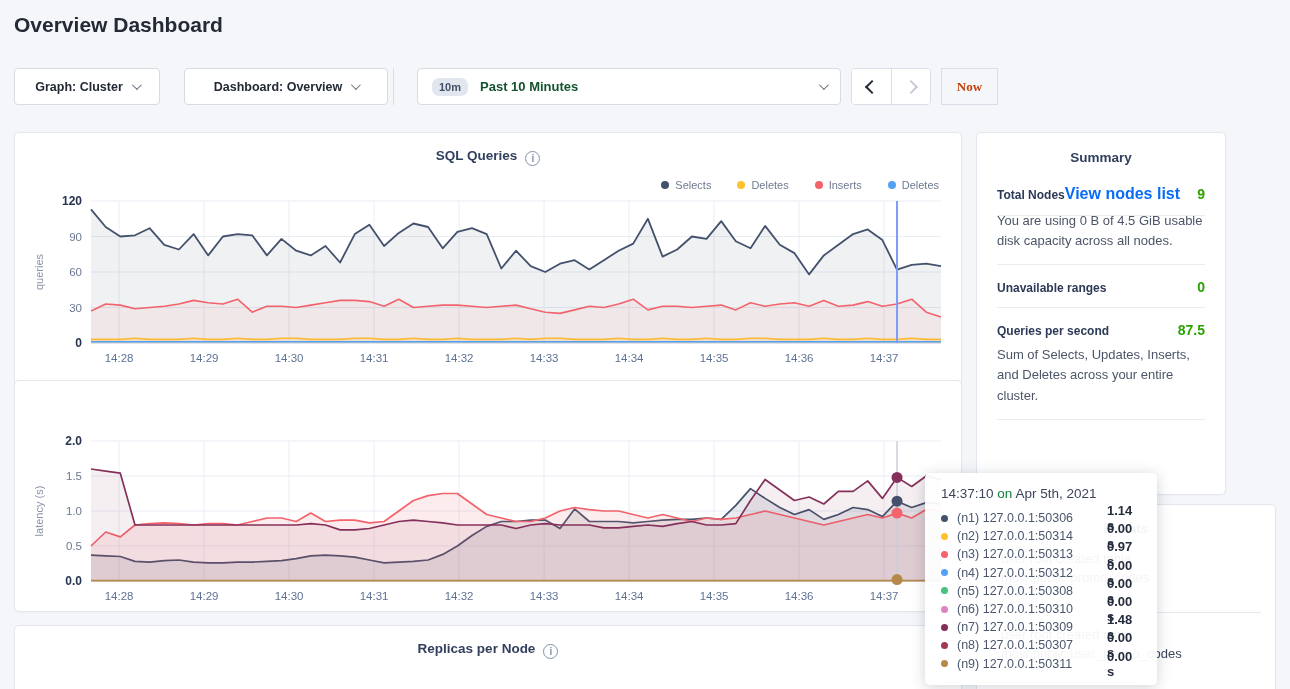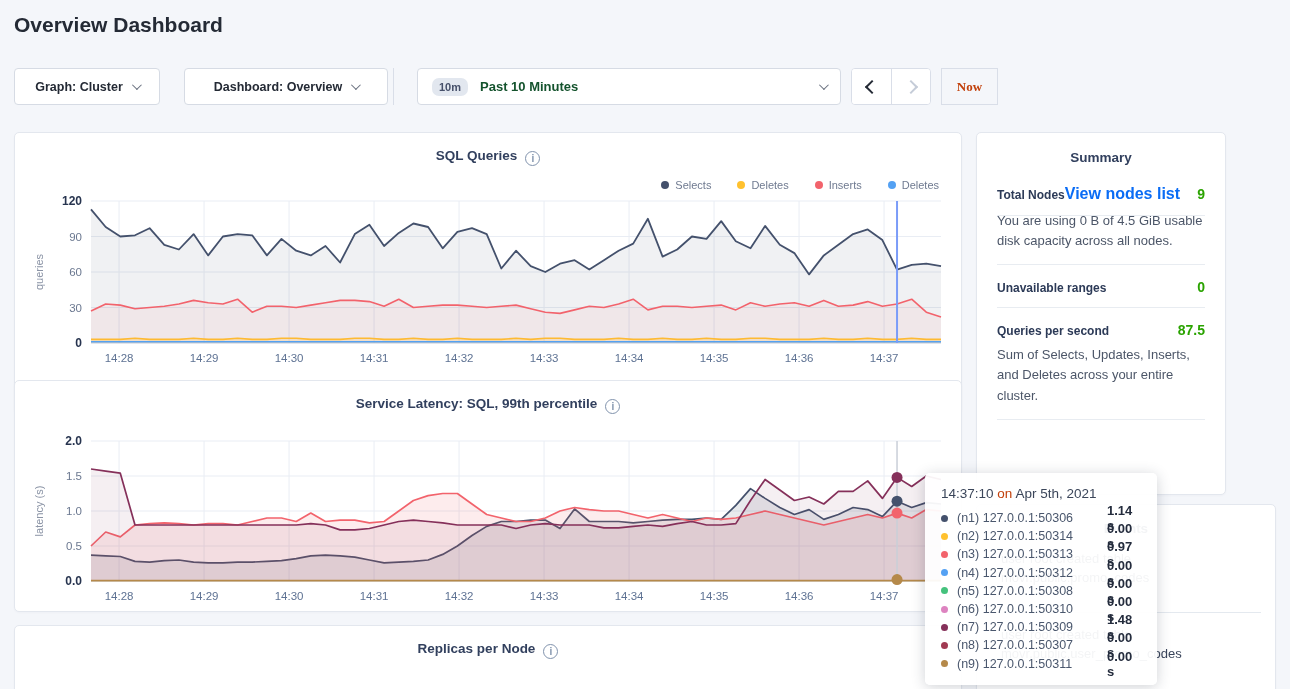--- a/index.html
+++ b/index.html
@@ -76,21 +76,21 @@
   .event-item { padding:0 24px; font-size:13px; color:#3a455b; line-height:1.45; }
   .ev-1 { margin-top:14px; height:62px; }
   .ev-sep { border-top:1px solid #e4e9ef; margin:0 14px 0 24px; }
   .ev-2 { margin-top:13px; }
 
   
   .tooltip { position:absolute; left:925px; top:473px; width:232px; z-index:20;
              background:rgba(255,255,255,0.94); border-radius:5px; padding:13px 16px 12px 16px;
              box-shadow:0 2px 14px rgba(40,50,70,0.22); }
   .tt-head { font-size:13.5px; color:#3b465a; margin-bottom:8px; }
-  .tt-on { color:#c2410c; }
+  .tt-on { color:#15803d; }
   .tt-row { display:flex; align-items:center; height:18.2px; font-size:12.5px; color:#4a576d; }
   .tt-dot { width:7px; height:7px; border-radius:50%; margin-right:9px; flex:none; }
   .tt-label { width:150px; flex:none; }
   .tt-value { font-weight:bold; color:#242c3d; font-size:13px; }
 </style>
 </head>
 <body>
 
 <h1 class="page-title">Overview Dashboard</h1>
 
@@ -177,23 +177,20 @@
       <path d="M62.0 148.4L76.7 148.4L91.3 148.4L106.0 147.3L120.6 148.4L135.3 148.4L149.9 148.4L164.6 147.3L179.2 148.4L193.9 148.4L208.6 147.3L223.2 148.4L237.9 148.4L252.5 147.3L267.2 147.3L281.8 148.4L296.5 148.4L311.1 148.4L325.8 147.3L340.4 147.3L355.1 148.4L369.8 148.4L384.4 147.3L399.1 148.4L413.7 148.4L428.4 147.3L443.0 148.4L457.7 148.4L472.3 148.4L487.0 147.3L501.7 148.4L516.3 147.3L531.0 147.3L545.6 148.4L560.3 148.4L574.9 148.4L589.6 147.3L604.2 148.4L618.9 148.4L633.6 147.3L648.2 148.4L662.9 148.4L677.5 147.3L692.2 148.4L706.8 148.4L721.5 147.3L736.1 147.3L750.8 148.4L765.4 148.4L780.1 148.4L794.8 147.3L809.4 148.4L824.1 148.4L838.7 147.3L853.4 148.4L868.0 148.4L882.7 147.3L897.3 148.4L912.0 148.4L912.0 152L62.0 152Z" fill="#ffc12e" fill-opacity="0.18" stroke="none"></path>
       <path d="M62.0 148.4L76.7 148.4L91.3 148.4L106.0 147.3L120.6 148.4L135.3 148.4L149.9 148.4L164.6 147.3L179.2 148.4L193.9 148.4L208.6 147.3L223.2 148.4L237.9 148.4L252.5 147.3L267.2 147.3L281.8 148.4L296.5 148.4L311.1 148.4L325.8 147.3L340.4 147.3L355.1 148.4L369.8 148.4L384.4 147.3L399.1 148.4L413.7 148.4L428.4 147.3L443.0 148.4L457.7 148.4L472.3 148.4L487.0 147.3L501.7 148.4L516.3 147.3L531.0 147.3L545.6 148.4L560.3 148.4L574.9 148.4L589.6 147.3L604.2 148.4L618.9 148.4L633.6 147.3L648.2 148.4L662.9 148.4L677.5 147.3L692.2 148.4L706.8 148.4L721.5 147.3L736.1 147.3L750.8 148.4L765.4 148.4L780.1 148.4L794.8 147.3L809.4 148.4L824.1 148.4L838.7 147.3L853.4 148.4L868.0 148.4L882.7 147.3L897.3 148.4L912.0 148.4" fill="none" stroke="#ffc12e" stroke-width="1.6" stroke-linejoin="round"></path>
       <path d="M62.0 120.0L76.7 113.0L91.3 114.1L106.0 117.7L120.6 116.5L135.3 115.3L149.9 113.0L164.6 109.4L179.2 111.8L193.9 113.0L208.6 108.2L223.2 121.2L237.9 115.3L252.5 115.3L267.2 116.5L281.8 114.1L296.5 111.8L311.1 109.4L325.8 109.4L340.4 110.6L355.1 115.3L369.8 108.2L384.4 116.5L399.1 115.3L413.7 114.1L428.4 114.1L443.0 115.3L457.7 116.5L472.3 115.3L487.0 114.1L501.7 117.7L516.3 121.2L531.0 122.4L545.6 118.9L560.3 115.3L574.9 116.5L589.6 113.0L604.2 108.2L618.9 118.9L633.6 115.3L648.2 115.3L662.9 116.5L677.5 115.3L692.2 114.1L706.8 118.9L721.5 111.8L736.1 115.3L750.8 113.0L765.4 111.8L780.1 115.3L794.8 109.4L809.4 115.3L824.1 114.1L838.7 110.6L853.4 115.3L868.0 113.0L882.7 108.2L897.3 121.2L912.0 126.0L912.0 152L62.0 152Z" fill="#f2636c" fill-opacity="0.07" stroke="none"></path>
       <path d="M62.0 120.0L76.7 113.0L91.3 114.1L106.0 117.7L120.6 116.5L135.3 115.3L149.9 113.0L164.6 109.4L179.2 111.8L193.9 113.0L208.6 108.2L223.2 121.2L237.9 115.3L252.5 115.3L267.2 116.5L281.8 114.1L296.5 111.8L311.1 109.4L325.8 109.4L340.4 110.6L355.1 115.3L369.8 108.2L384.4 116.5L399.1 115.3L413.7 114.1L428.4 114.1L443.0 115.3L457.7 116.5L472.3 115.3L487.0 114.1L501.7 117.7L516.3 121.2L531.0 122.4L545.6 118.9L560.3 115.3L574.9 116.5L589.6 113.0L604.2 108.2L618.9 118.9L633.6 115.3L648.2 115.3L662.9 116.5L677.5 115.3L692.2 114.1L706.8 118.9L721.5 111.8L736.1 115.3L750.8 113.0L765.4 111.8L780.1 115.3L794.8 109.4L809.4 115.3L824.1 114.1L838.7 110.6L853.4 115.3L868.0 113.0L882.7 108.2L897.3 121.2L912.0 126.0" fill="none" stroke="#f2636c" stroke-width="1.6" stroke-linejoin="round"></path>
       <path d="M62.0 150.8L76.7 150.8L91.3 150.8L106.0 150.8L120.6 150.8L135.3 150.8L149.9 150.8L164.6 150.8L179.2 150.8L193.9 150.8L208.6 150.8L223.2 150.8L237.9 150.8L252.5 150.8L267.2 150.8L281.8 150.8L296.5 150.8L311.1 150.8L325.8 150.8L340.4 150.8L355.1 150.8L369.8 150.8L384.4 150.8L399.1 150.8L413.7 150.8L428.4 150.8L443.0 150.8L457.7 150.8L472.3 150.8L487.0 150.8L501.7 150.8L516.3 150.8L531.0 150.8L545.6 150.8L560.3 150.8L574.9 150.8L589.6 150.8L604.2 150.8L618.9 150.8L633.6 150.8L648.2 150.8L662.9 150.8L677.5 150.8L692.2 150.8L706.8 150.8L721.5 150.8L736.1 150.8L750.8 150.8L765.4 150.8L780.1 150.8L794.8 150.8L809.4 150.8L824.1 150.8L838.7 150.8L853.4 150.8L868.0 150.8L882.7 150.8L897.3 150.8L912.0 150.8" fill="none" stroke="#54a1f3" stroke-width="1.6" stroke-linejoin="round"></path>
       <line x1="868.0344827586207" x2="868.0344827586207" y1="10" y2="152" stroke="#7b9cf8" stroke-width="2"></line>
     </svg>
 </section>
 
 <section class="card card-latency">
-  <div class="card-title">
-    <span>Service Latency: SQL, 99th percentile</span><span class="info-icon">i</span>
-  </div>
   <svg class="chart" width="920" height="176">
       <line x1="90.05" x2="90.05" y1="10" y2="150" stroke="#e9edf4" stroke-width="1"></line>
       <text x="90.05" y="169" text-anchor="middle" font-size="11.5" fill="#5e7293">14:28</text>
       <line x1="175.05" x2="175.05" y1="10" y2="150" stroke="#e9edf4" stroke-width="1"></line>
       <text x="175.05" y="169" text-anchor="middle" font-size="11.5" fill="#5e7293">14:29</text>
       <line x1="260.05" x2="260.05" y1="10" y2="150" stroke="#e9edf4" stroke-width="1"></line>
       <text x="260.05" y="169" text-anchor="middle" font-size="11.5" fill="#5e7293">14:30</text>
       <line x1="345.05" x2="345.05" y1="10" y2="150" stroke="#e9edf4" stroke-width="1"></line>
       <text x="345.05" y="169" text-anchor="middle" font-size="11.5" fill="#5e7293">14:31</text>
       <line x1="430.05" x2="430.05" y1="10" y2="150" stroke="#e9edf4" stroke-width="1"></line>

